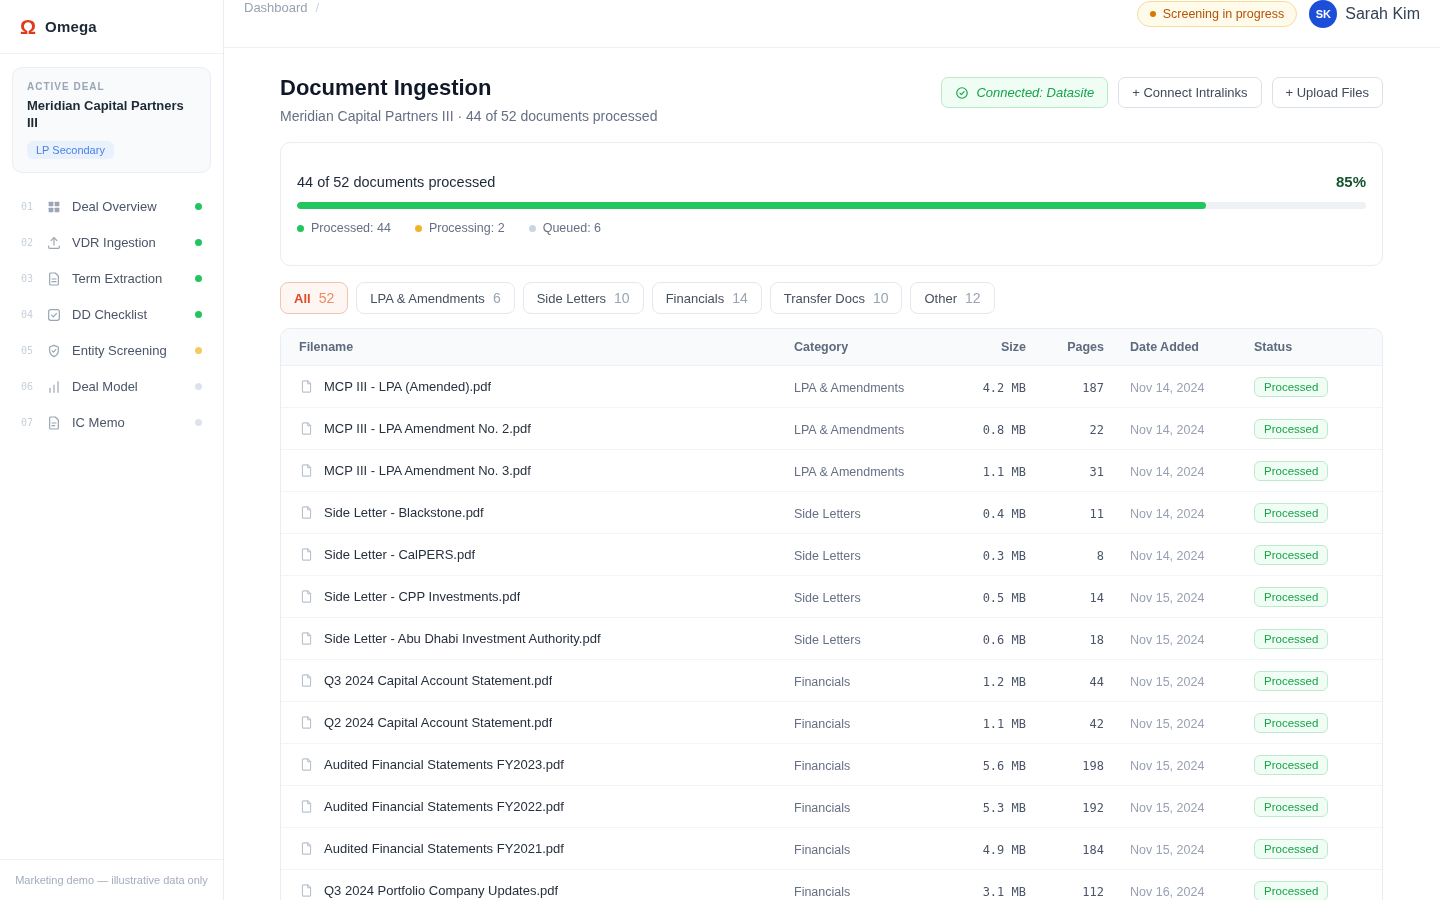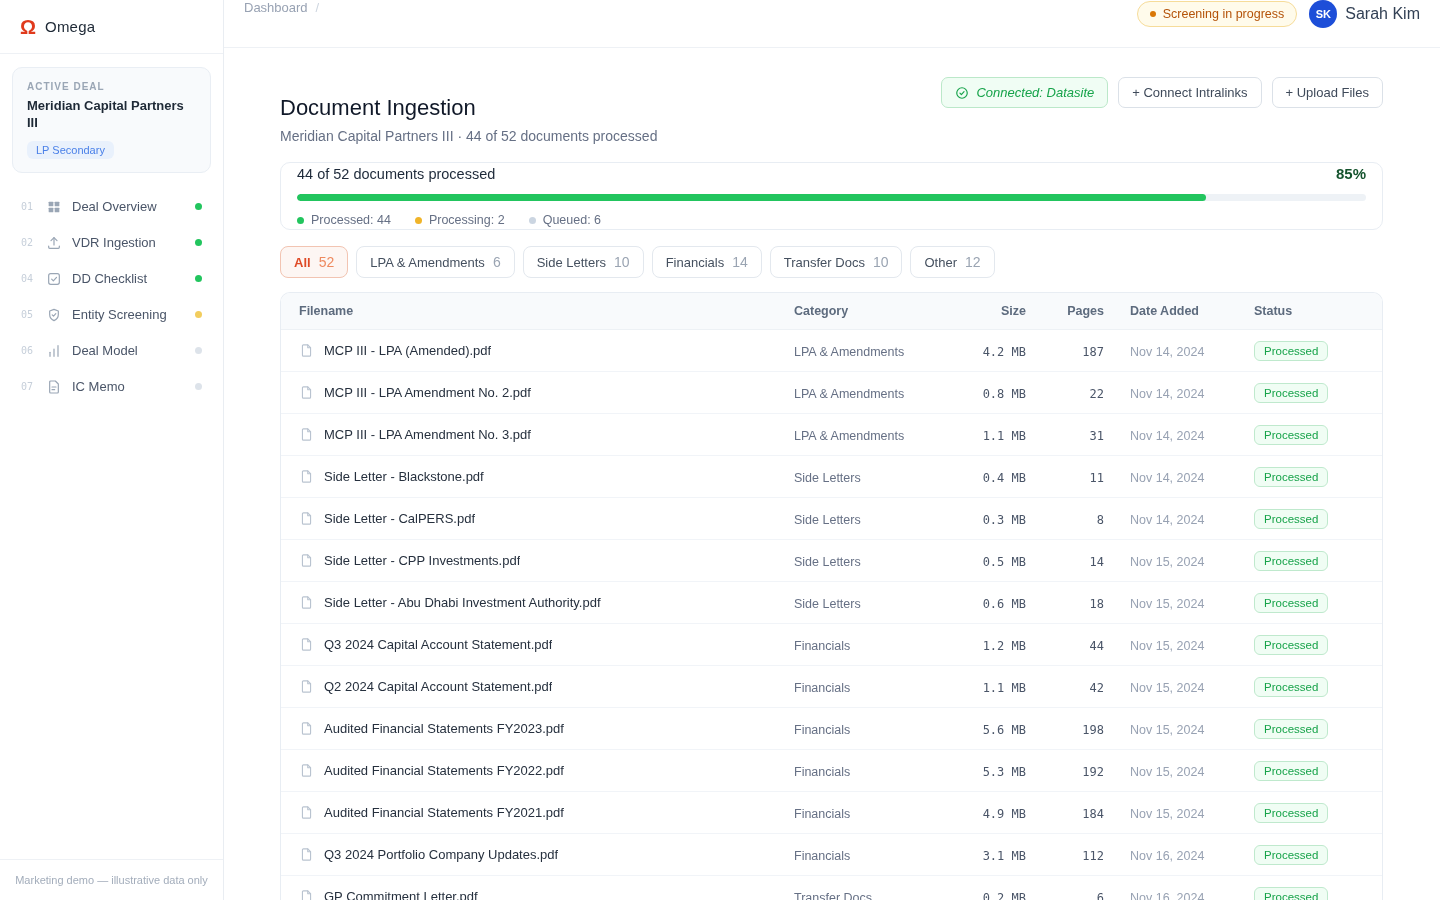--- a/index.html
+++ b/index.html
@@ -4,21 +4,21 @@
 <style>
   * { margin:0; padding:0; box-sizing:border-box; }
   html,body { width:1440px; height:900px; overflow:hidden; background:#fff;
     font-family:"Liberation Sans", sans-serif; color:#1e2936; }
   .app { display:flex; width:1440px; height:900px; }
 
   
   .sidebar { width:224px; flex-shrink:0; border-right:1px solid #e9edf2; display:flex; flex-direction:column; background:#fff; }
   .logo-row { height:54px; display:flex; align-items:center; gap:9px; padding:0 20px; border-bottom:1px solid #eef1f5; flex-shrink:0; }
   .logo-glyph { color:#e03a1c; font-size:20px; font-weight:700; line-height:1; }
-  .logo-name { font-size:15px; font-weight:400; color:#1e2936; letter-spacing:.2px; }
+  .logo-name { font-size:15px; font-weight:700; color:#1e2936; letter-spacing:.2px; }
   .deal-card { margin:13px 12px 8px; background:#f8fafc; border:1px solid #e9eef4; border-radius:10px; padding:13px 14px 13px; }
   .deal-label { font-size:10px; font-weight:700; color:#9aa6b5; letter-spacing:1px; }
   .deal-name { font-size:13px; font-weight:700; color:#1e2936; margin-top:6px; line-height:1.3; }
   .deal-badge { display:inline-block; margin-top:9px; font-size:11px; font-weight:500; color:#4a80e8; background:#e9f1fc; border-radius:6px; padding:3px 9px; }
   .nav { padding:8px 12px; flex:1; }
   .nav-item { display:flex; align-items:center; height:36px; padding:0 9px; gap:10px; border-radius:8px; cursor:pointer; }
   .nav-num { font-family:"DejaVu Sans Mono", monospace; font-size:10px; color:#c6cfda; width:15px; flex-shrink:0; }
   .nav-icon { width:16px; height:16px; color:#9aa6b5; flex-shrink:0; display:flex; align-items:center; }
   .nav-icon svg { width:16px; height:16px; }
   .nav-label { font-size:13px; color:#4a5568; flex:1; }
@@ -35,29 +35,29 @@
   .crumb-sep { color:#cdd5df; }
   .topbar-right { display:flex; align-items:center; gap:12px; }
   .screening-badge { display:flex; align-items:center; gap:7px; font-size:12.5px; color:#b45309; background:#fffbeb; border:1px solid #f6dc9a; border-radius:999px; padding:5px 12px; }
   .screening-dot { width:6px; height:6px; border-radius:50%; background:#d97706; }
   .user-chip { display:flex; align-items:center; gap:8px; cursor:pointer; }
   .avatar { width:28px; height:28px; border-radius:50%; background:#1d4ed8; color:#fff; font-size:11px; font-weight:700; display:flex; align-items:center; justify-content:center; }
   .user-name { font-size:16px; color:#334155; }
 
   .content { flex:1; padding:27px 57px 0 56px; overflow:hidden; }
   .page-head { display:flex; justify-content:space-between; align-items:flex-start; }
-  .page-title { font-size:22px; font-weight:400; color:#101828;margin-top:20px; }
+  .page-title { font-size:22px; font-weight:700; color:#101828; }
   .page-subtitle { font-size:14px; color:#667085; margin-top:7px; }
   .head-actions { display:flex; gap:10px; margin-top:2px; }
   .btn { font-size:13px; border-radius:7px; padding:7px 13px; display:flex; align-items:center; gap:7px; cursor:pointer; white-space:nowrap; font-family:inherit; }
   .btn-connected { color:#16a34a; background:#f0fdf4; border:1px solid #bbe8c9;font-style:italic; }
   .btn-connected svg { width:14px; height:14px; }
   .btn-outline { color:#3f4a5a; background:#fff; border:1px solid #dbe1e8; }
 
-  .progress-card { margin-top:18px; border:1px solid #e8edf3; border-radius:10px; padding:2px 16px; }
+  .progress-card { margin-top:18px; border:1px solid #e8edf3; border-radius:10px; padding:30px 16px; }
   .progress-head { display:flex; justify-content:space-between; align-items:center; }
   .progress-label { font-size:14.5px; font-weight:500; color:#1d2939; }
   .progress-pct { font-size:15px; font-weight:700; color:#14532d; }
   .progress-track { margin-top:12px; height:7px; border-radius:99px; background:#eef2f6; overflow:hidden; }
   .progress-fill { height:100%; background:#22c55e; border-radius:99px; }
   .progress-legend { display:flex; gap:24px; margin-top:12px; }
   .legend-item { display:flex; align-items:center; gap:7px; font-size:12.5px; color:#667085; }
   .legend-dot { width:7px; height:7px; border-radius:50%; }
   .legend-dot.green { background:#22c55e; }
   .legend-dot.amber { background:#f0b429; }
@@ -121,20 +121,31 @@
       <div class="nav-item">
         <span class="nav-num">02</span>
         <span class="nav-icon">
           <svg viewBox="0 0 24 24" fill="none" stroke="currentColor" stroke-width="1.8" stroke-linecap="round" stroke-linejoin="round">
               <path d="M12 15V4"></path>
               <path d="M7.5 8.5 12 4l4.5 4.5"></path>
               <path d="M4 16.5v2A1.5 1.5 0 0 0 5.5 20h13a1.5 1.5 0 0 0 1.5-1.5v-2"></path>
             </svg>
         </span>
         <span class="nav-label">VDR Ingestion</span>
+        <span class="nav-dot done"></span>
+      </div>
+      <div class="nav-item">
+        <span class="nav-num">03</span>
+        <span class="nav-icon">
+          <svg viewBox="0 0 24 24" fill="none" stroke="currentColor" stroke-width="1.8" stroke-linecap="round" stroke-linejoin="round">
+              <path d="M14 3H7a1.5 1.5 0 0 0-1.5 1.5v15A1.5 1.5 0 0 0 7 21h10a1.5 1.5 0 0 0 1.5-1.5V7.5L14 3z"></path>
+              <path d="M9 12h6M9 16h6"></path>
+            </svg>
+        </span>
+        <span class="nav-label">Term Extraction</span>
         <span class="nav-dot done"></span>
       </div>
       <div class="nav-item">
         <span class="nav-num">04</span>
         <span class="nav-icon">
           <svg viewBox="0 0 24 24" fill="none" stroke="currentColor" stroke-width="1.8" stroke-linecap="round" stroke-linejoin="round">
               <rect x="4" y="4" width="16" height="16" rx="3"></rect>
               <path d="m8.5 12.3 2.5 2.5 4.8-5.3"></path>
             </svg>
         </span>

